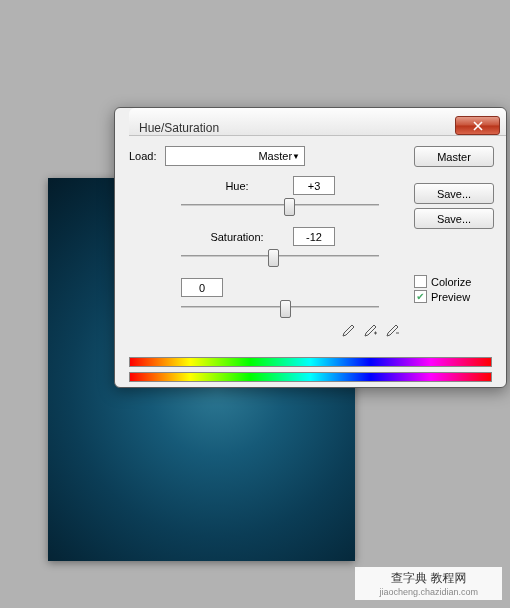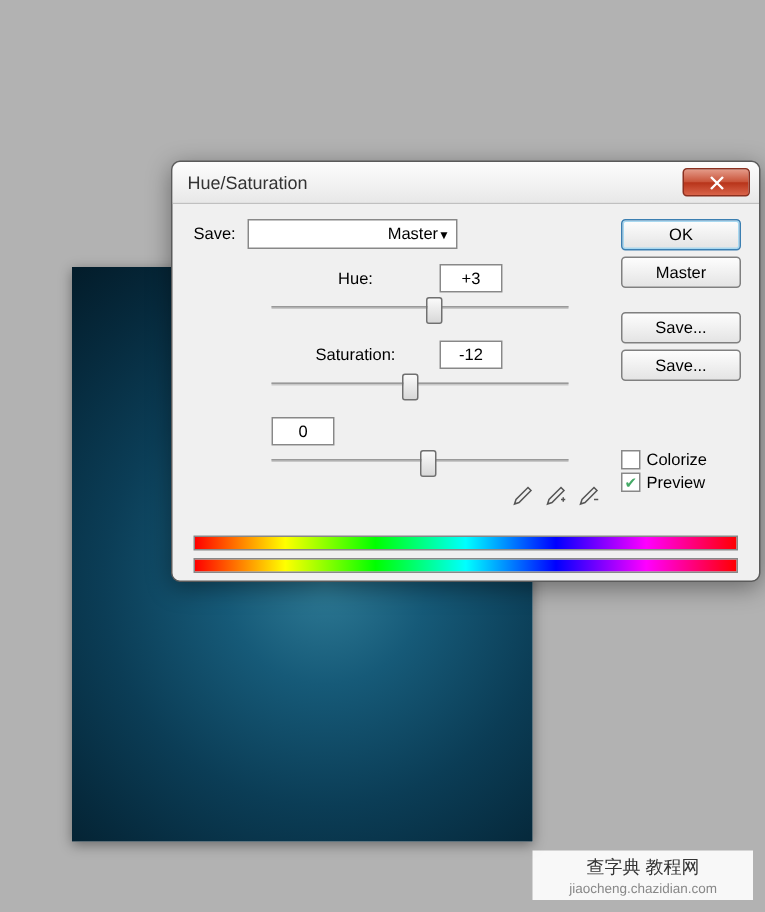--- a/index.html
+++ b/index.html
@@ -10,22 +10,22 @@
   box-shadow: 0 2px 8px rgba(0,0,0,0.4);
 }
 .dialog {
   position: absolute; left: 114px; top: 107px; width: 393px; height: 281px;
   background: #f0f0f0; border: 1px solid #5a5a5a; border-radius: 6px;
   box-shadow: 0 4px 16px rgba(0,0,0,0.4);
 }
 .titlebar {
   height: 28px; background: linear-gradient(#fdfdfd, #e8e8e8);
   border-bottom: 1px solid #c0c0c0; border-radius: 6px 6px 0 0;
-  display: flex; align-items: center; justify-content: space-between;
-  padding-left: 10px; font-size: 12px; color: #333;
+  display: flex; align-items: flex-end; justify-content: space-between;
+  padding-left: 10px; font-size: 12px; color: #333; margin-left: 14px;
 }
 .close-btn {
   width: 45px; height: 19px; margin-right: 6px;
   background: linear-gradient(#e49a88, #c9543a 48%, #b8341a 52%, #d9644a);
   border: 1px solid #8a3020; border-radius: 3px;
   display: flex; align-items: center; justify-content: center;
   color: #fff; font-size: 10px; font-weight: bold;
 }
 .close-btn svg { width: 10px; height: 10px; }
 .body { padding: 10px 12px 10px 14px; display: flex; }
@@ -84,21 +84,21 @@
     <span>Hue/Saturation</span>
     <div class="close-btn">
       <svg viewBox="0 0 10 10">
           <path d="M1 1 L9 9 M9 1 L1 9" stroke="#fff" stroke-width="1.6"></path>
         </svg>
     </div>
   </div>
   <div class="body">
     <div class="left">
       <div class="edit-row">
-        <label>Save:</label>
+        <label>Load:</label>
         <div class="combo">
           <span>Master</span>
           <span class="arrow">▼</span>
         </div>
       </div>
 
       <div class="param">
         <div class="param-row">
           <span class="lbl">Hue:</span>
           <input class="val" value="+3" style="">
@@ -145,21 +145,20 @@
         <div class="dropper">
             <svg viewBox="0 0 14 14">
               <path d="M11 1 L13 3 L5 11 L2 12 L3 9 Z" fill="none" stroke="#555" stroke-width="1"></path>
               <path d="M11 9 h3" stroke="#555" stroke-width="1"></path>
             </svg>
           </div>
       </div>
     </div>
 
     <div class="right">
-      <div class="btn default">OK</div>
       <div class="btn">Master</div>
       <div style="height:8px"></div>
       <div class="btn">Save...</div>
       <div class="btn">Save...</div>
       <div class="checks">
         <div class="check-row">
           <div class="cb"></div>
           <span>Colorize</span>
         </div>
         <div class="check-row">

